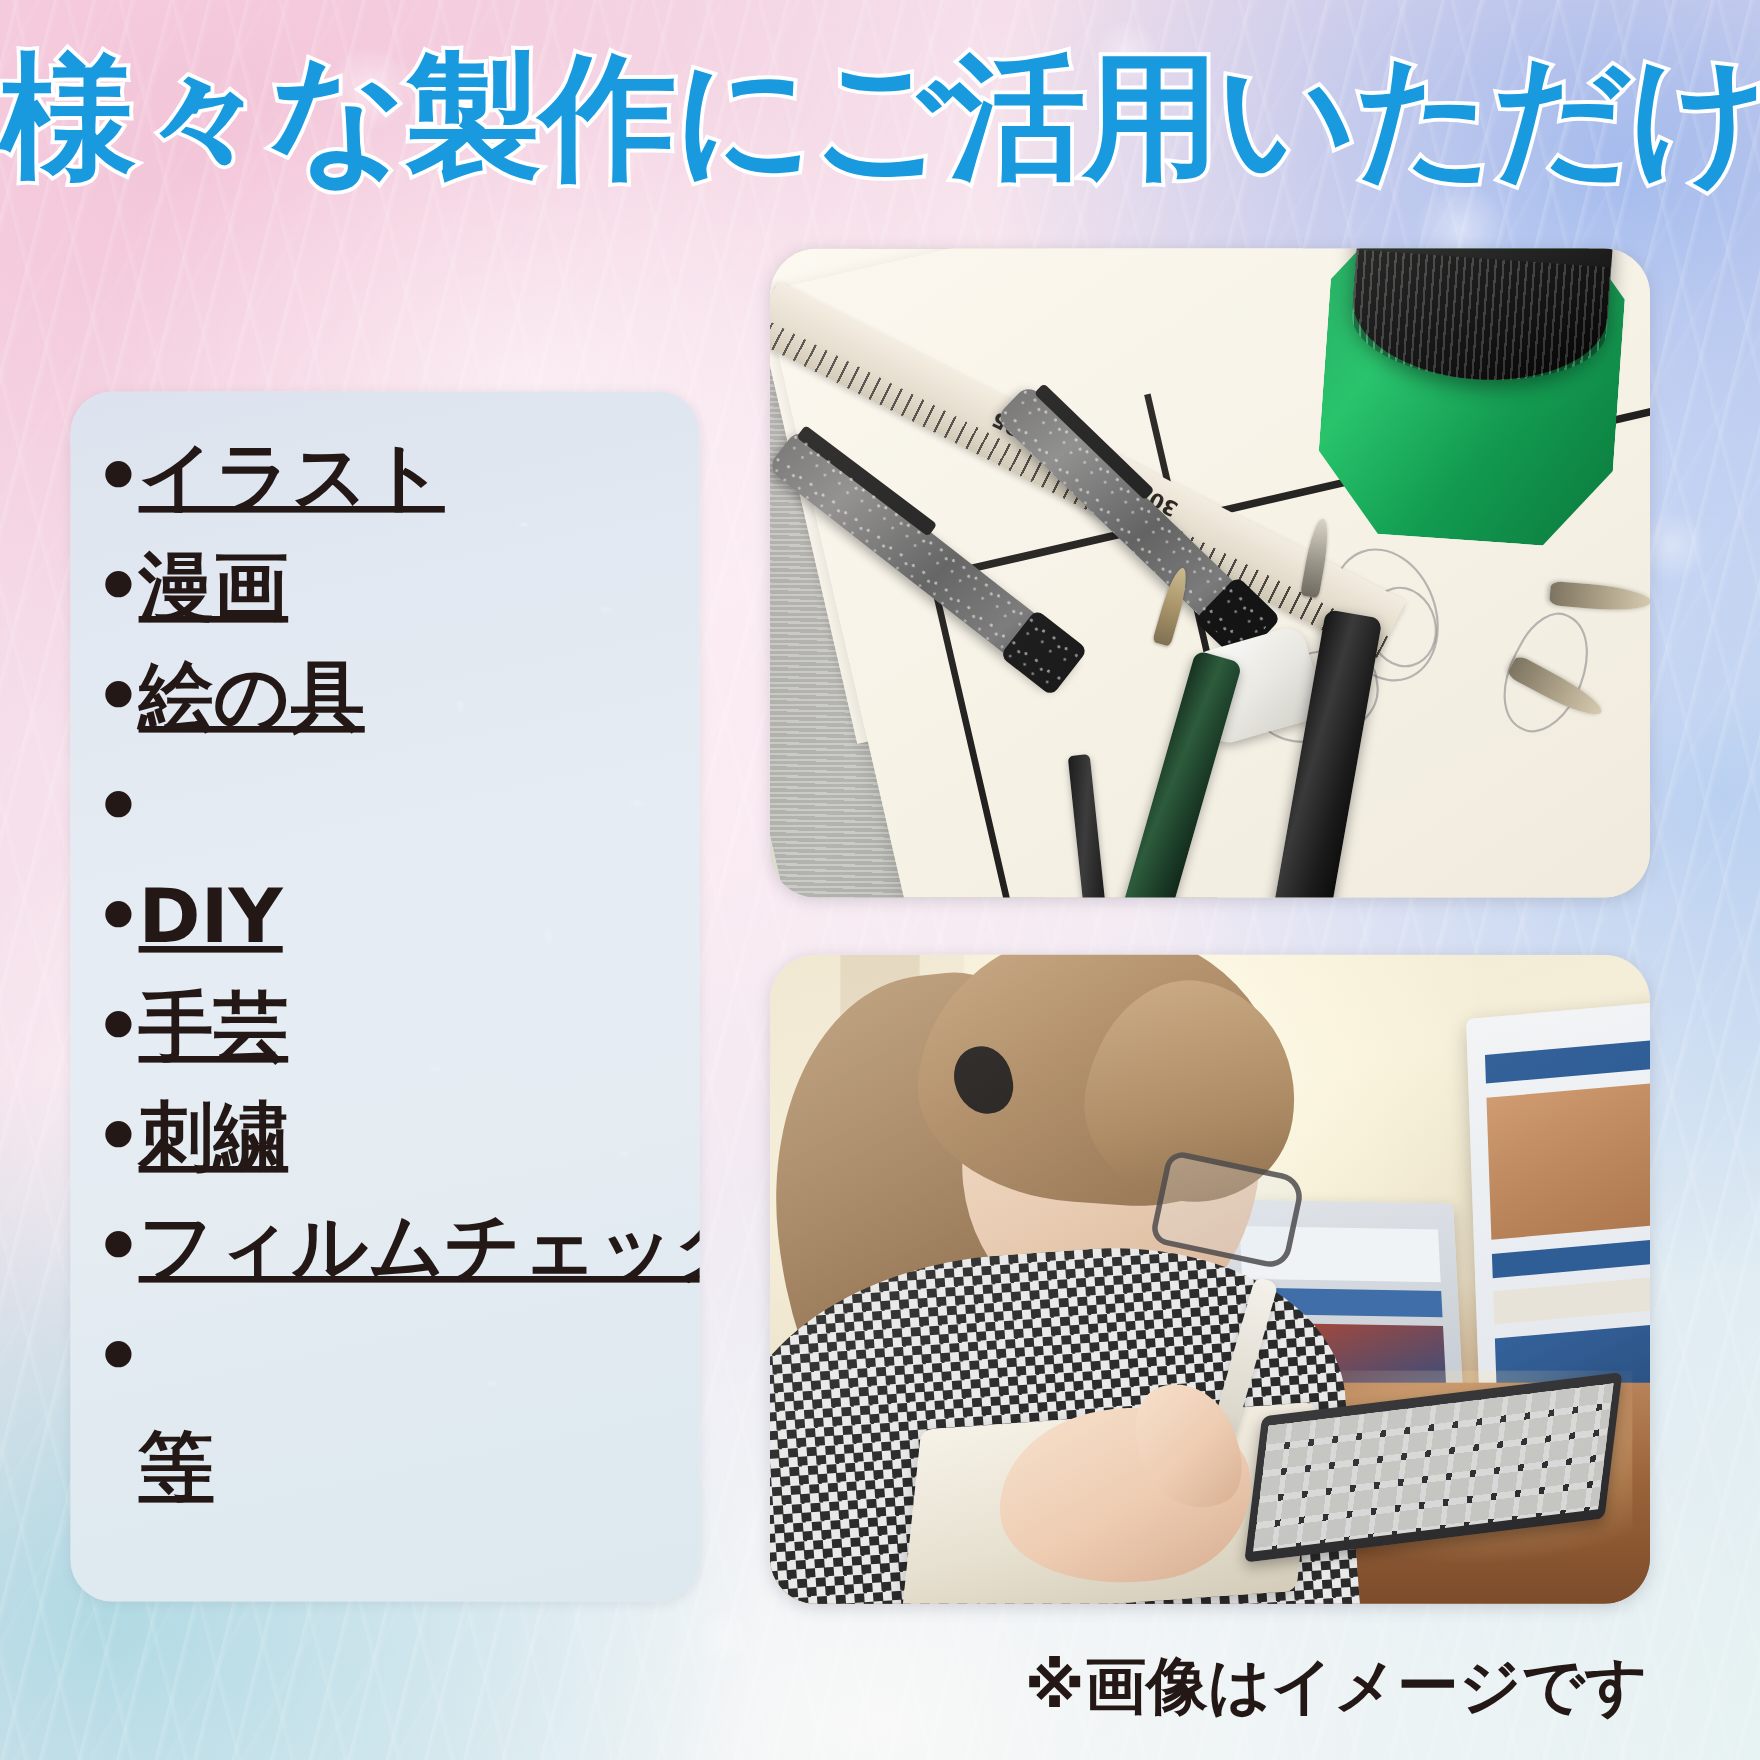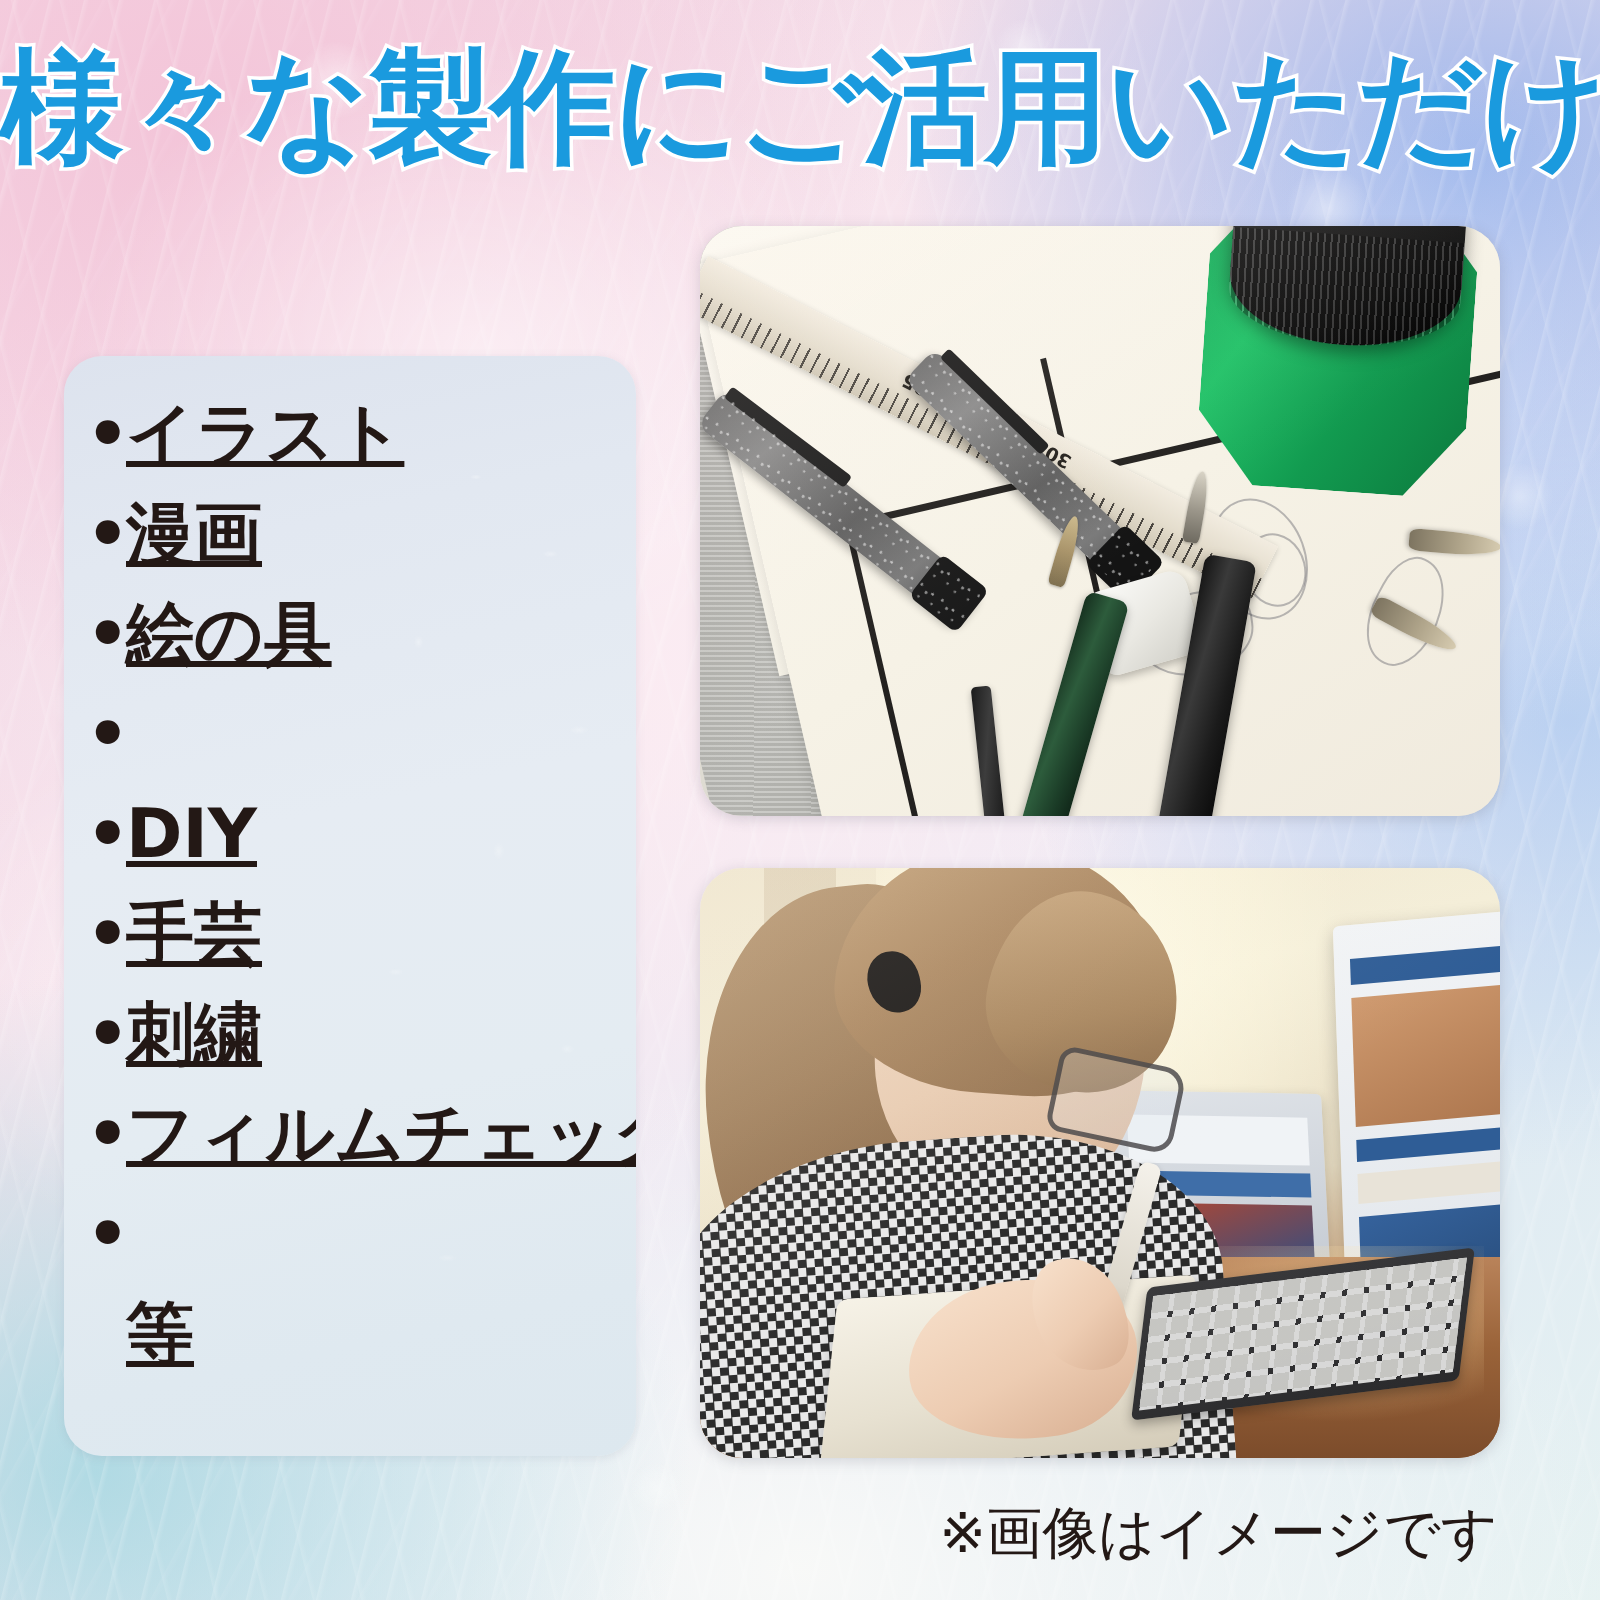--- a/index.html
+++ b/index.html
@@ -485,21 +485,21 @@
     background: linear-gradient(150deg, rgba(255,240,232,0.14) 0%, rgba(255,255,255,0) 55%);
     pointer-events: none;
   }
 
   
   .disclaimer {
     position: absolute;
     right: 102px;
     top: 1496px;
     font-size: 56px;
-    font-weight: 400;
+    font-weight: 700;
     color: #231815;
     letter-spacing: 0px;
     white-space: nowrap;
   }
 </style>
 </head>
 <body>
 
 <div id="poster">
 

